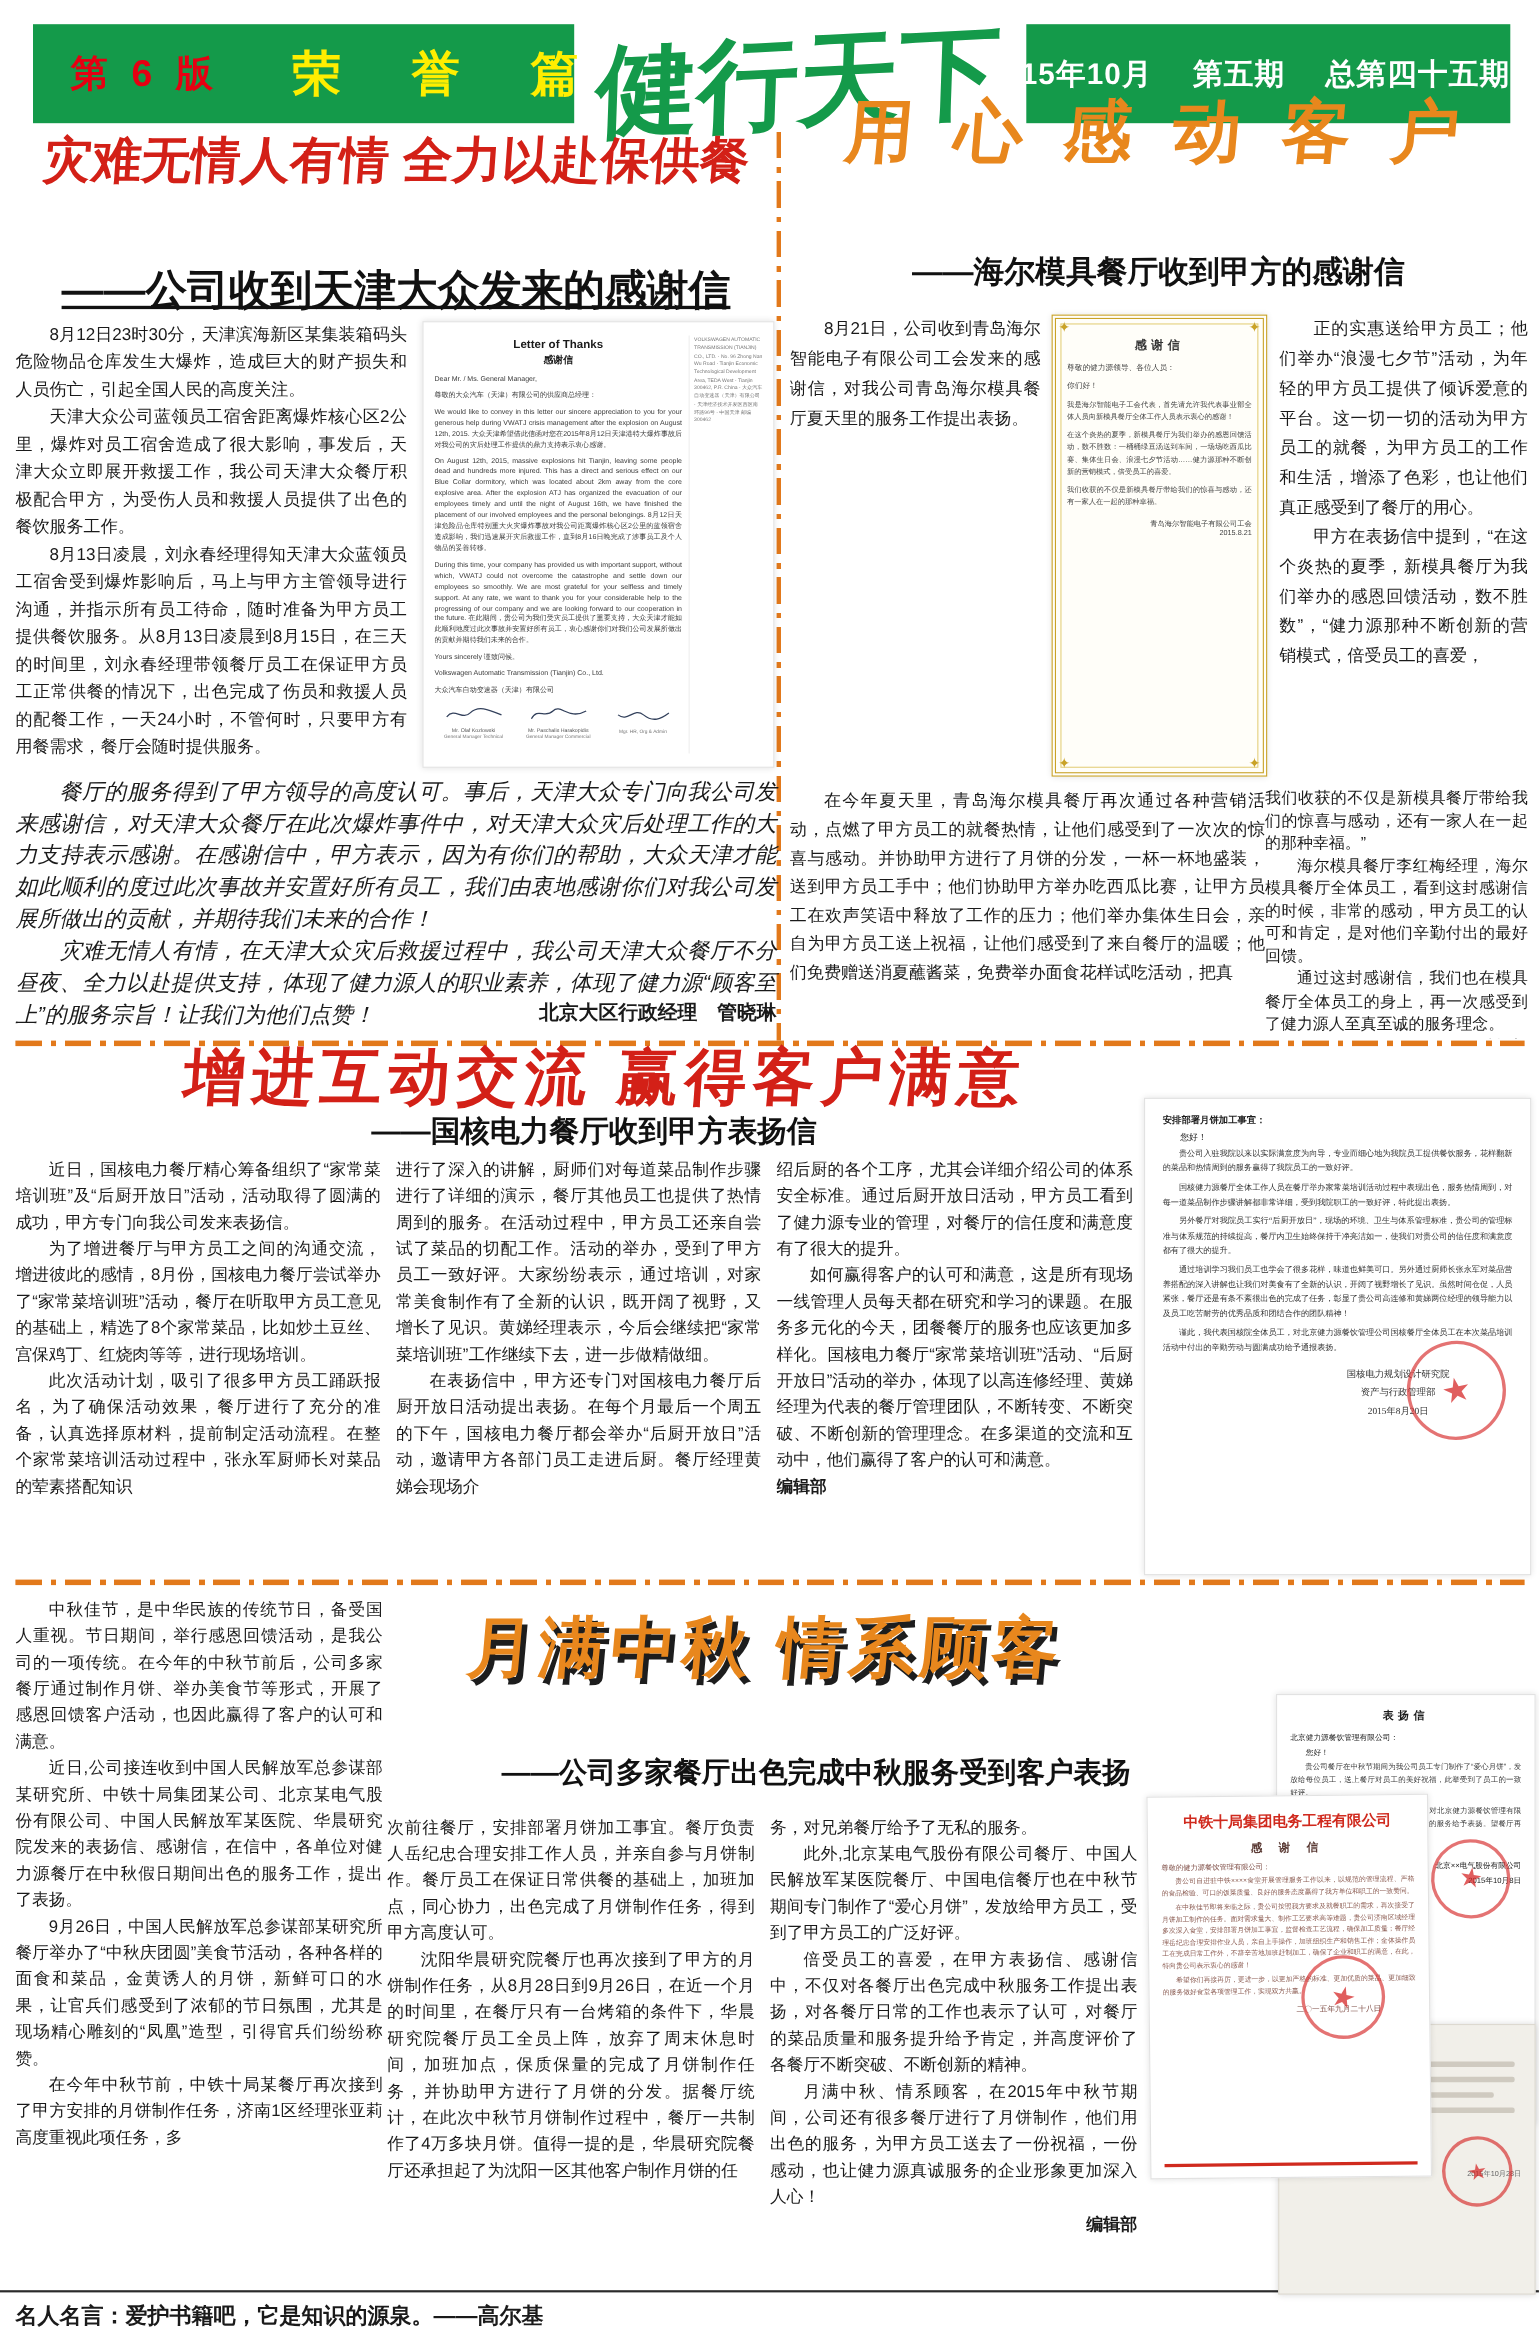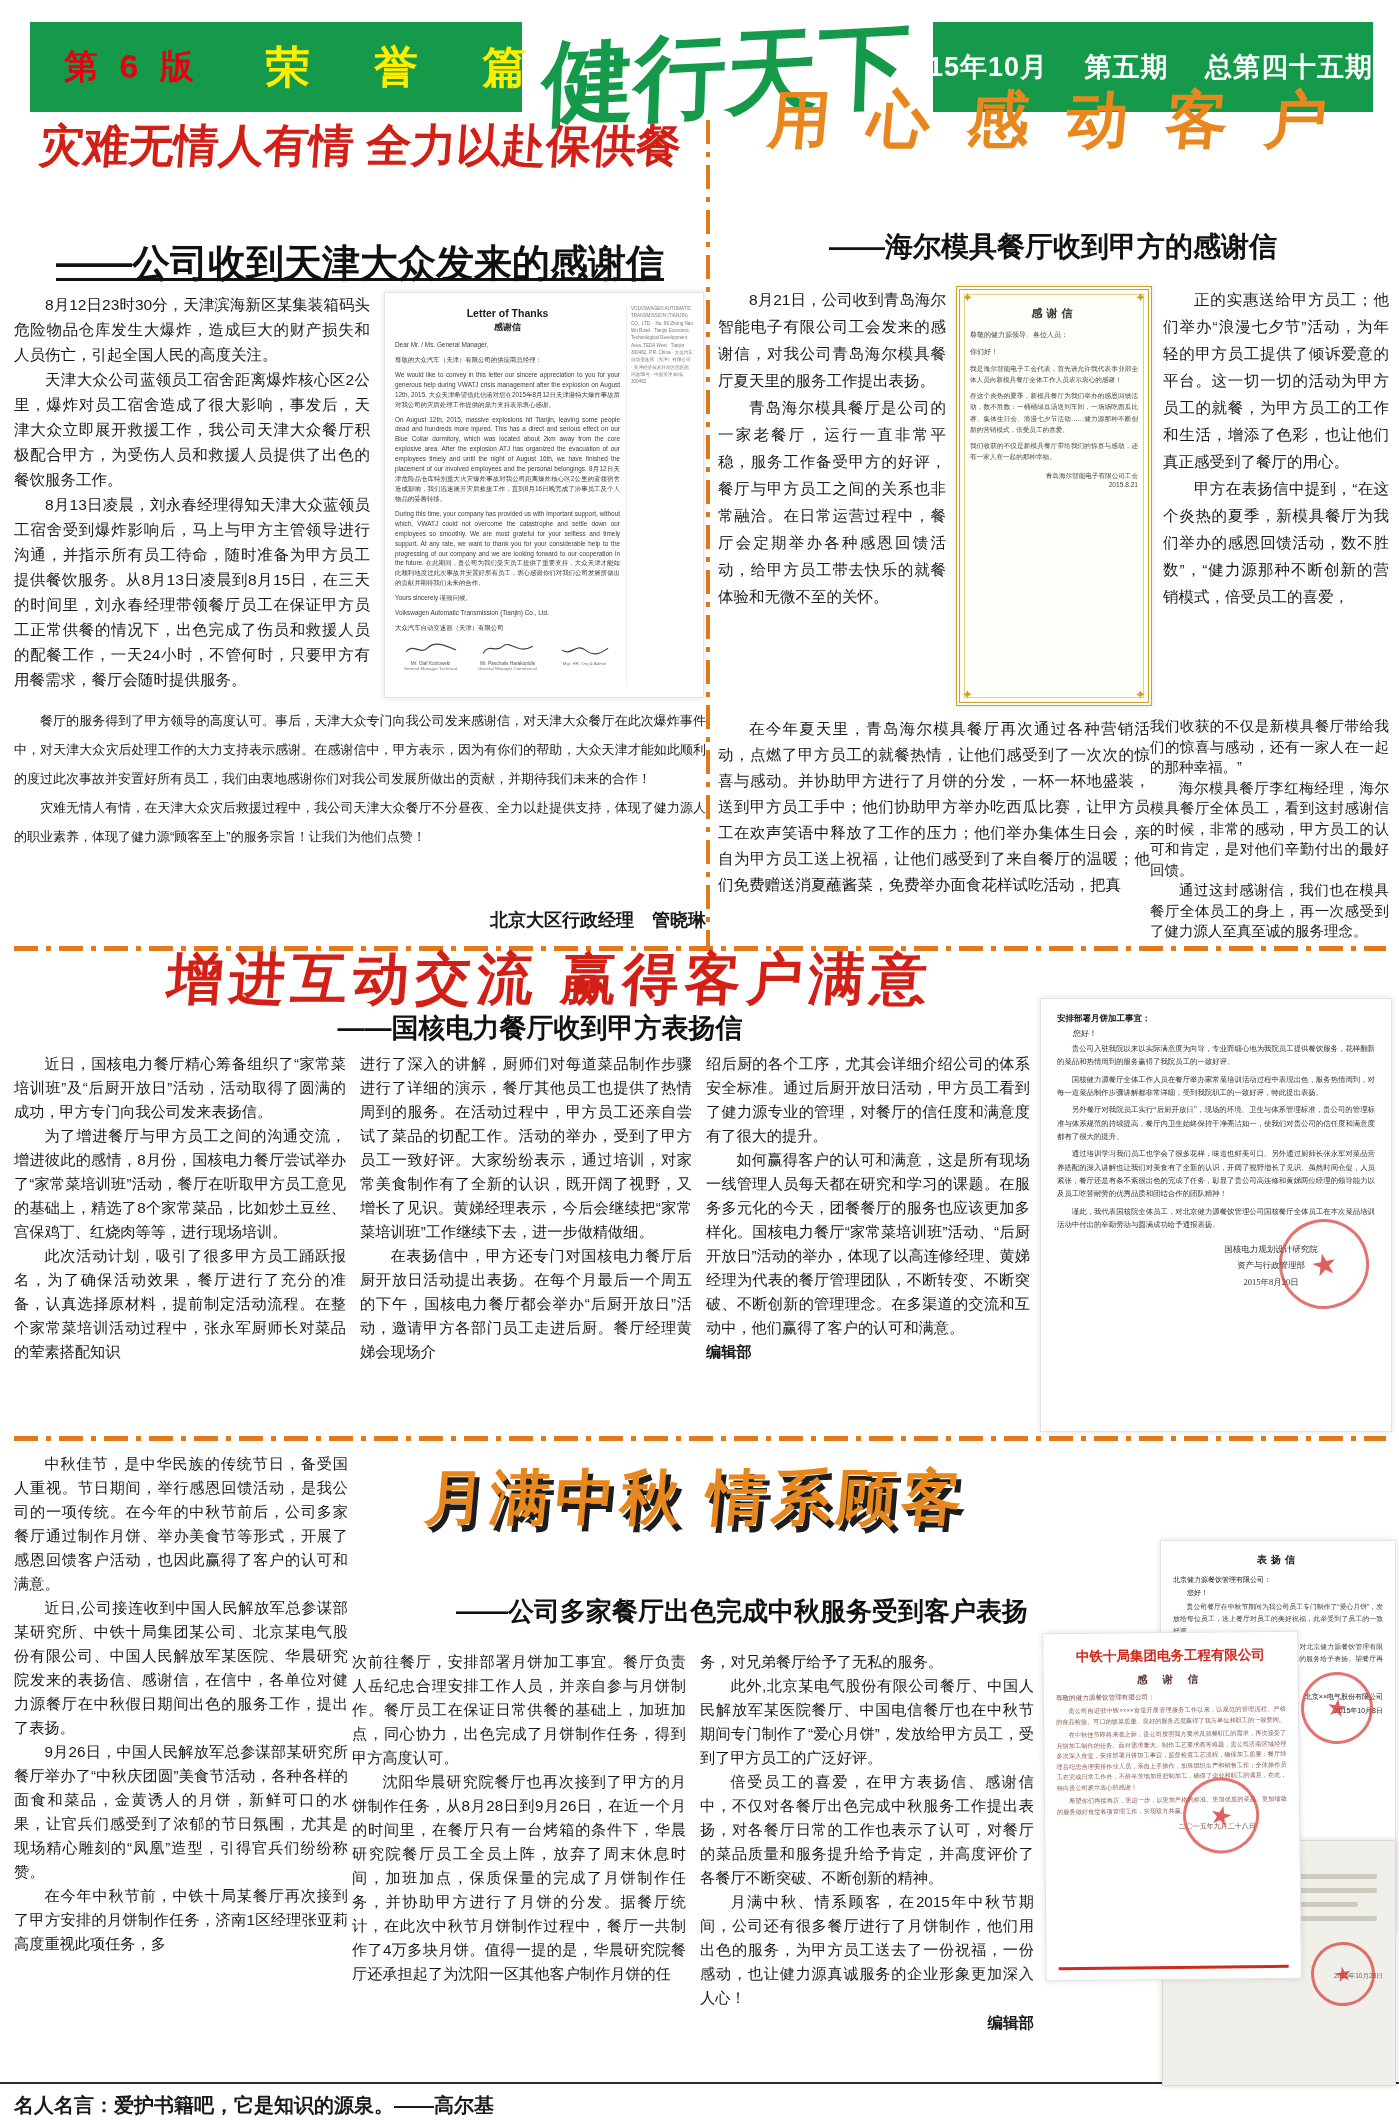--- a/index.html
+++ b/index.html
@@ -28,21 +28,21 @@
   .hdash{position:absolute;height:5px;
     background:repeating-linear-gradient(90deg,#e2791b 0 24px,transparent 24px 32px,#e2791b 32px 37px,transparent 37px 45px);}
   .vdash{position:absolute;width:4px;
     background:repeating-linear-gradient(180deg,#e2791b 0 24px,transparent 24px 32px,#e2791b 32px 37px,transparent 37px 45px);}
 
   
   #a1-title{position:absolute;left:14px;top:116px;width:692px;text-align:center;font-size:45px;color:#d32017;transform:skewX(-4deg);}
   #a1-sub{position:absolute;left:14px;top:238px;width:692px;font-size:38px;text-decoration:underline;}
   #a1-col1{position:absolute;left:14px;top:292px;width:356px;height:408px;overflow:hidden;}
   #a1-full{position:absolute;left:14px;top:706px;width:692px;}
-  #a1-full p{font-size:13px;line-height:29px;}
+  #a1-full p{font-size:20px;line-height:29px;font-style:italic;}
   #a1-byline{position:absolute;left:14px;top:908px;width:692px;font-size:18px;}
 
   
   .letter{background:#fff;border:1px solid #e2e2e2;box-shadow:0 0 6px rgba(0,0,0,.12);}
   #letter1{position:absolute;left:384px;top:292px;width:320px;height:406px;padding:12px 10px;box-sizing:border-box;display:flex;}
   #letter1 .main{flex:1;padding-right:6px;}
   #letter1 h3{margin:2px 0 2px;text-align:center;font-size:10.5px;}
   #letter1 h4{margin:0 0 6px;text-align:center;font-size:9px;font-weight:700;}
   #letter1 p{margin:0 0 5px;font-size:6.4px;line-height:1.55;color:#3a3a3a;text-align:justify;}
   #letter1 .lh{width:62px;border-left:1px solid #eee;padding-left:4px;}
@@ -203,21 +203,20 @@
     <p class="ind">餐厅的服务得到了甲方领导的高度认可。事后，天津大众专门向我公司发来感谢信，对天津大众餐厅在此次爆炸事件中，对天津大众灾后处理工作的大力支持表示感谢。在感谢信中，甲方表示，因为有你们的帮助，大众天津才能如此顺利的度过此次事故并安置好所有员工，我们由衷地感谢你们对我公司发展所做出的贡献，并期待我们未来的合作！</p>
     <p class="ind">灾难无情人有情，在天津大众灾后救援过程中，我公司天津大众餐厅不分昼夜、全力以赴提供支持，体现了健力源人的职业素养，体现了健力源“顾客至上”的服务宗旨！让我们为他们点赞！</p>
   </div>
   <div id="a1-byline" class="byline">北京大区行政经理　管晓琳</div>
 
   <div id="a2-title" class="callig">用 心 感 动 客 户</div>
   <div id="a2-sub" class="sub">——海尔模具餐厅收到甲方的感谢信</div>
 
   <div id="a2-colL" class="col">
     <p class="ind">8月21日，公司收到青岛海尔智能电子有限公司工会发来的感谢信，对我公司青岛海尔模具餐厅夏天里的服务工作提出表扬。</p>
-    <p class="ind">青岛海尔模具餐厅是公司的一家老餐厅，运行一直非常平稳，服务工作备受甲方的好评，餐厅与甲方员工之间的关系也非常融洽。在日常运营过程中，餐厅会定期举办各种感恩回馈活动，给甲方员工带去快乐的就餐体验和无微不至的关怀。</p>
   </div>
 
   <div id="letter2" class="letter">
     <span class="corner" style="left:2px;top:0;">✦</span>
     <span class="corner" style="right:2px;top:0;">✦</span>
     <span class="corner" style="left:2px;bottom:0;">✦</span>
     <span class="corner" style="right:2px;bottom:0;">✦</span>
     <h4>感谢信</h4>
     <p class="to">尊敬的健力源领导、各位人员：</p>
     <p class="to">你们好！</p>

